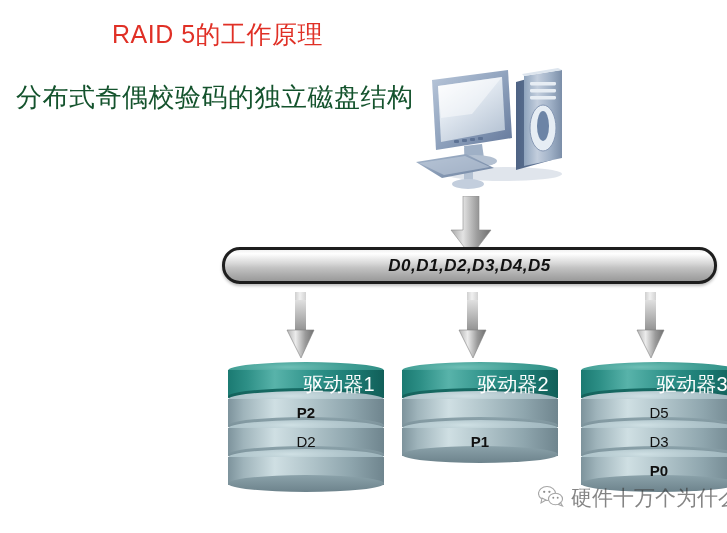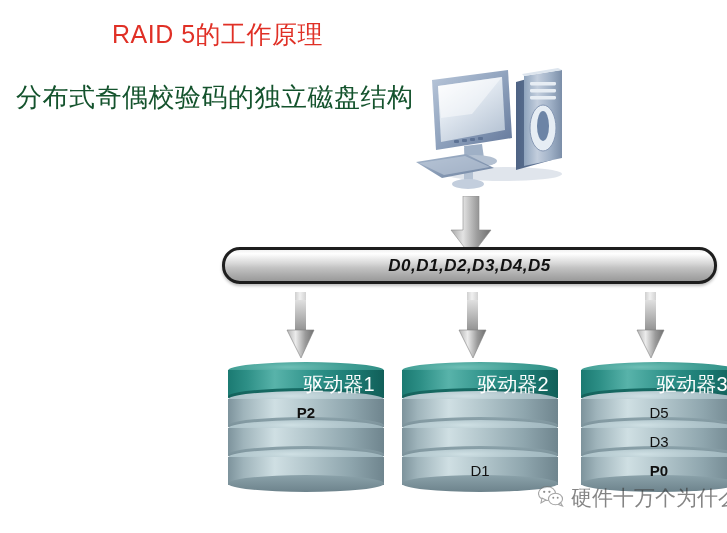--- a/index.html
+++ b/index.html
@@ -320,20 +320,21 @@
     <div class="disk data">
       <div class="top-ellipse"></div>
       <div class="body"></div>
       <div class="bottom-ellipse"></div>
       <div class="cap-label parity">P2</div>
     </div>
     <div class="disk data">
       <div class="top-ellipse"></div>
       <div class="body"></div>
       <div class="bottom-ellipse"></div>
+      <div class="cap-label">D2</div>
     </div>
     <div class="disk data">
       <div class="top-ellipse"></div>
       <div class="body"></div>
       <div class="bottom-ellipse"></div>
     </div>
   </div>
 
   <div class="drive-stack" style="left:402px; top:362px;">
     <div class="disk header">
@@ -344,26 +345,21 @@
     </div>
     <div class="disk data">
       <div class="top-ellipse"></div>
       <div class="body"></div>
       <div class="bottom-ellipse"></div>
     </div>
     <div class="disk data">
       <div class="top-ellipse"></div>
       <div class="body"></div>
       <div class="bottom-ellipse"></div>
-    </div>
-    <div class="disk data">
-      <div class="top-ellipse"></div>
-      <div class="body"></div>
-      <div class="bottom-ellipse"></div>
-      <div class="cap-label">D1</div>
+      <div class="cap-label parity">P1</div>
     </div>
   </div>
 
   <div class="drive-stack" style="left:581px; top:362px;">
     <div class="disk header">
       <div class="top-ellipse"></div>
       <div class="body"></div>
       <div class="bottom-ellipse"></div>
       <div class="cap-label">驱动器3</div>
     </div>

